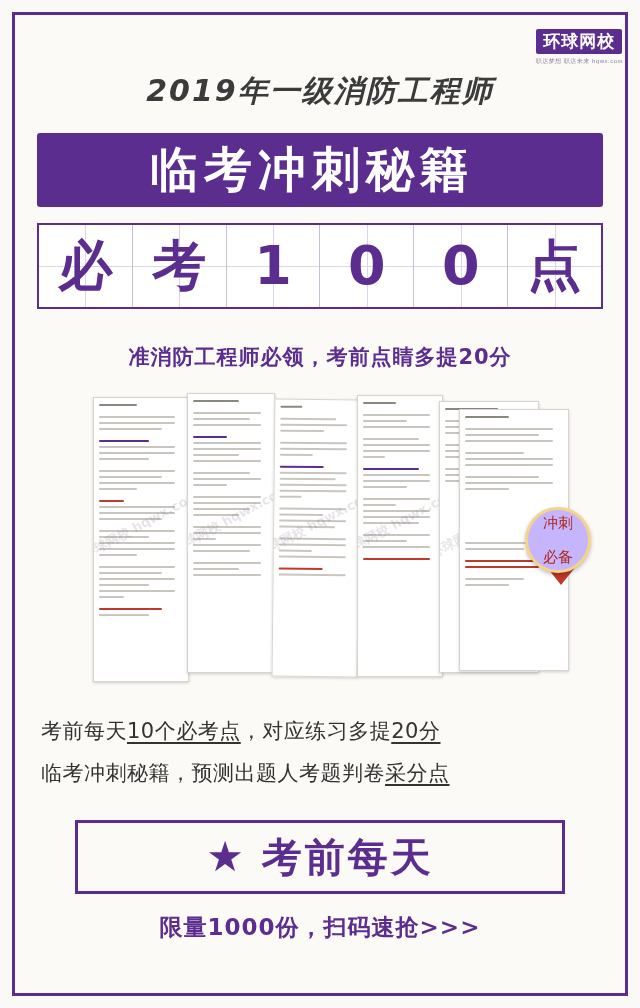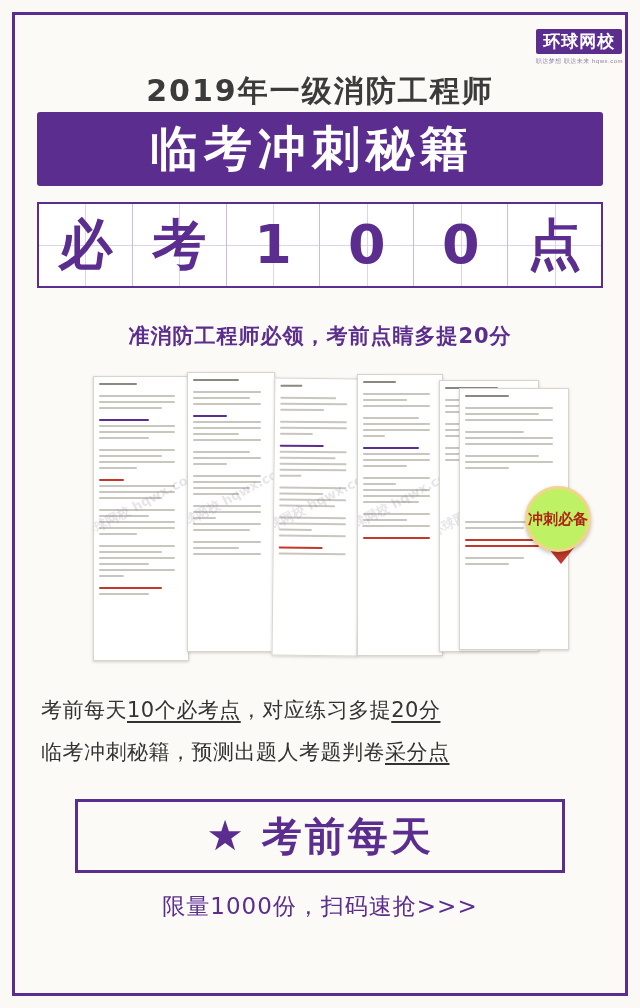--- a/index.html
+++ b/index.html
@@ -58,23 +58,24 @@
 
   
   .head-year {
     margin-top: 56px;
     text-align: center;
     font-size: 30px;
     font-weight: bold;
     color: #3b3b3b;
     letter-spacing: 2px;
     font-family: "DejaVu Sans", sans-serif;
+    font-style: italic;
   }
   .head-band {
-    margin: 0 22px 0 22px;
+    margin: 21px 22px 0 22px;
     background: #5b2d8e;
     border-radius: 3px;
     text-align: center;
     padding: 12px 16px 14px 0;
   }
   .head-band-text {
     color: #ffffff;
     font-size: 48px;
     font-weight: bold;
     letter-spacing: 6px;
@@ -183,33 +184,34 @@
   .d5 { left: 412px; top: 12px; width: 100px; height: 272px; }
   .d6 { left: 432px; top: 20px; width: 110px; height: 262px; }
 
   .seal {
     position: absolute;
     right: 22px;
     top: 118px;
     width: 60px;
     height: 60px;
     border-radius: 50%;
-    background: #bef264;
+    background: #c4b5fd;
     border: 3px solid #f3d488;
     color: #b02418;
     font-size: 15px;
-    font-weight: bold;
+    font-weight: normal;
     line-height: 17px;
     display: flex;
     align-items: center;
     justify-content: center;
     text-align: center;
     box-shadow: 0 2px 4px rgba(0,0,0,0.25);
     font-family: "DejaVu Sans", sans-serif;
     z-index: 5;
+    flex-direction: column;
   }
   .seal-ribbon {
     position: absolute;
     right: 36px;
     top: 176px;
     width: 0; height: 0;
     border-left: 16px solid transparent;
     border-right: 16px solid transparent;
     border-top: 20px solid #c0392b;
     z-index: 4;
@@ -249,21 +251,21 @@
     font-weight: bold;
     letter-spacing: 3px;
     line-height: 1;
     font-family: "DejaVu Sans", sans-serif;
   }
   .cta-note {
     margin-top: 18px;
     text-align: center;
     color: #5b2d8e;
     font-size: 23px;
-    font-weight: normal;
+    font-weight: bold;
     letter-spacing: 1px;
     font-family: "DejaVu Sans", sans-serif;
   }
 </style>
 </head>
 <body>
 
 <div class="poster">
   <div class="poster-inner">
 

